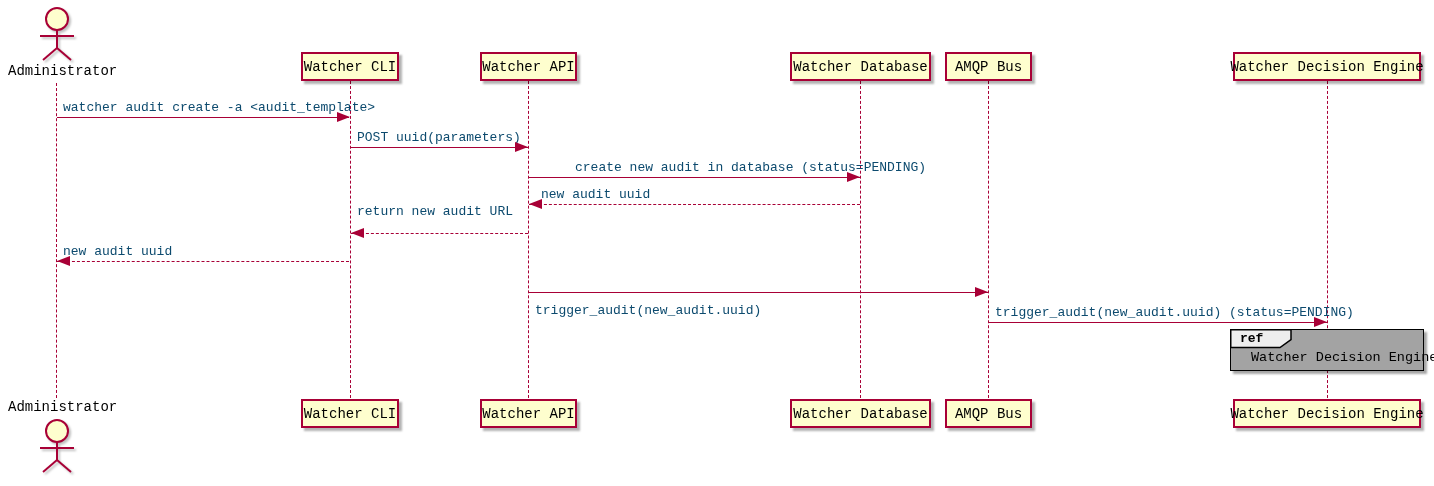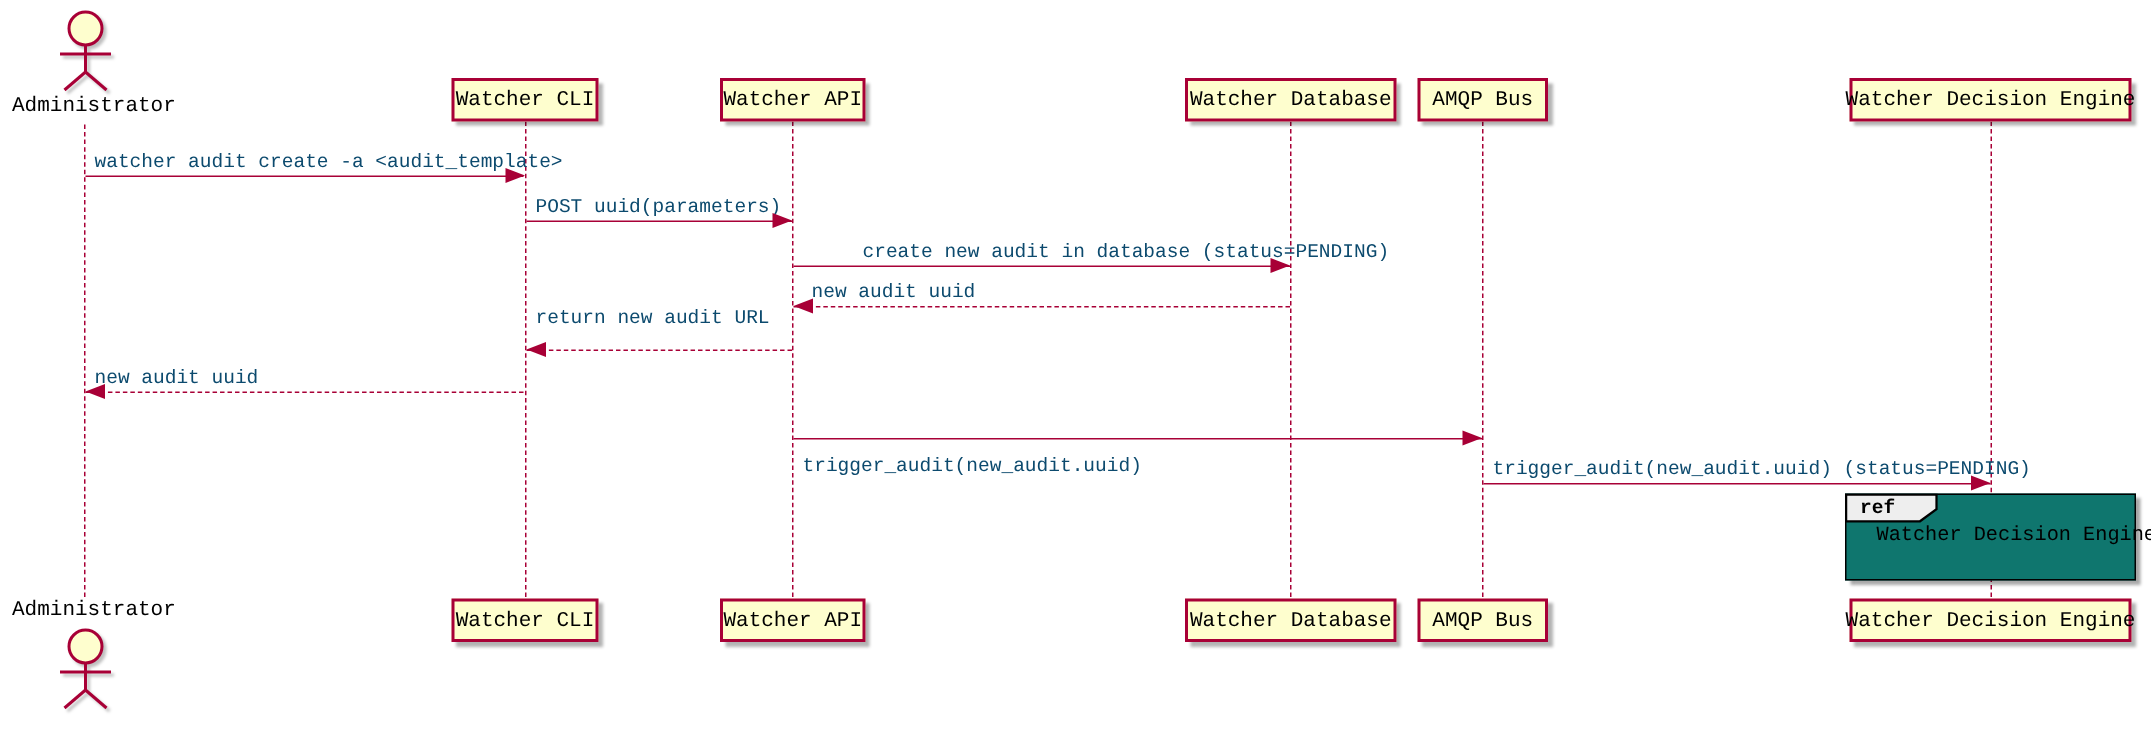--- a/index.html
+++ b/index.html
@@ -57,22 +57,22 @@
   .arrow-l {
     position: absolute; width: 0; height: 0;
     border-top: 5px solid transparent;
     border-bottom: 5px solid transparent;
     border-right: 13px solid #A80036;
   }
   
   .ref-box {
     position: absolute;
     left: 1230px; top: 329px;
-    width: 194px; height: 58px;
-    background: #0f766e;
+    width: 194px; height: 42px;
+    background: #a3a3a3;
     border: 1.5px solid #000000;
     box-sizing: border-box;
     box-shadow: 3px 3px 2px rgba(0,0,0,0.35);
     z-index: 5;
     padding-left: 48px;
   }
   .ref-header { position: absolute; left: -1px; top: -1px; width: 68px; height: 20px; }
   .ref-keyword {
     position: absolute; left: 9px; top: 1px;
     font-size: 13px; font-weight: bold;

